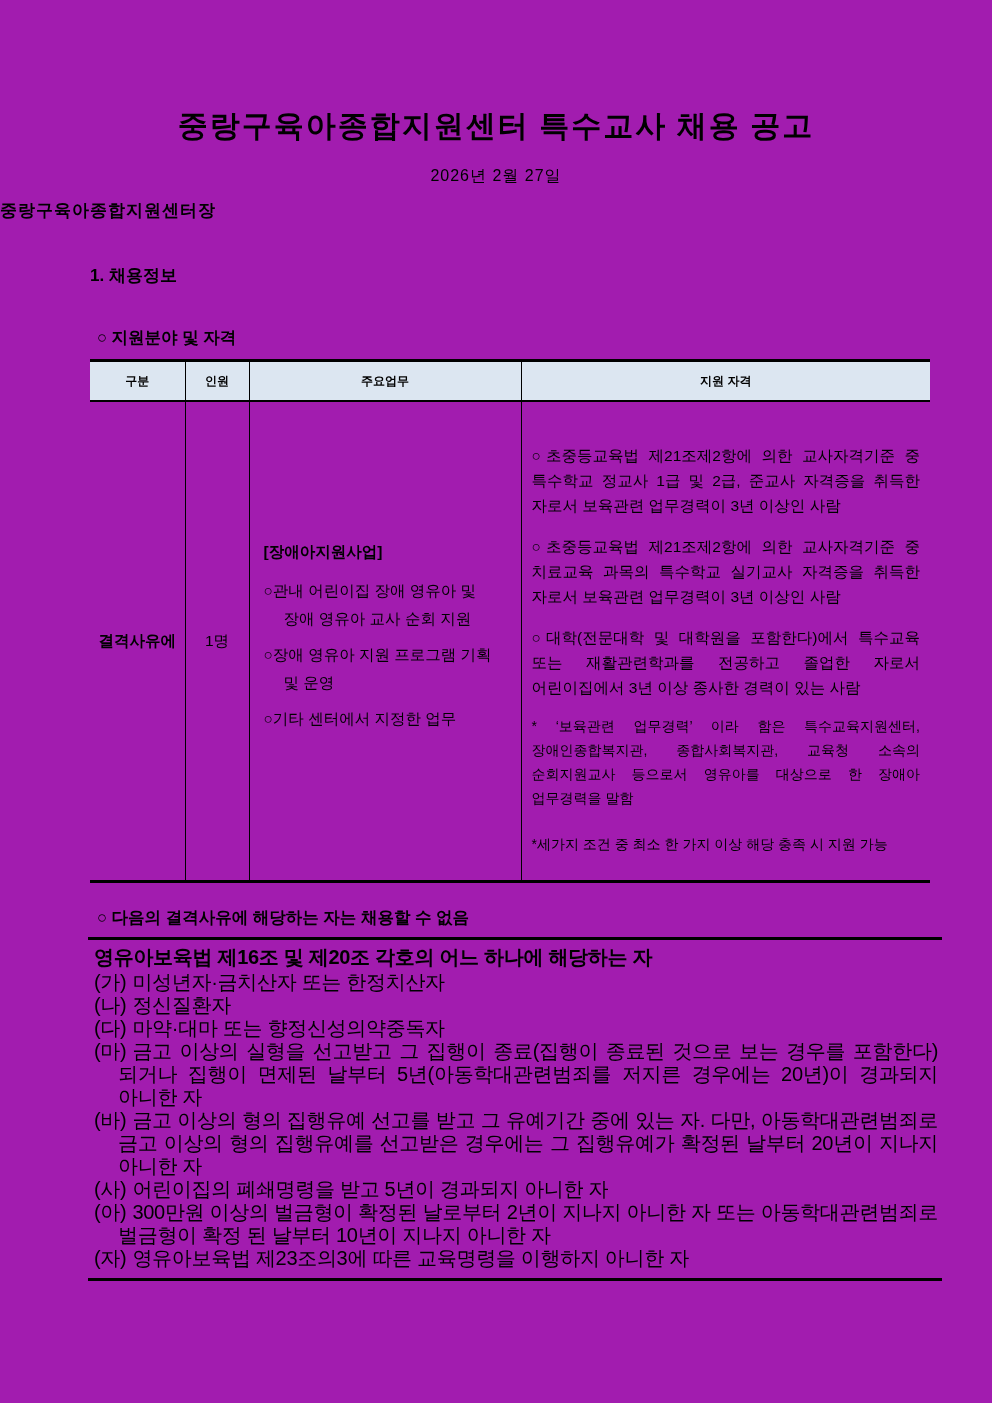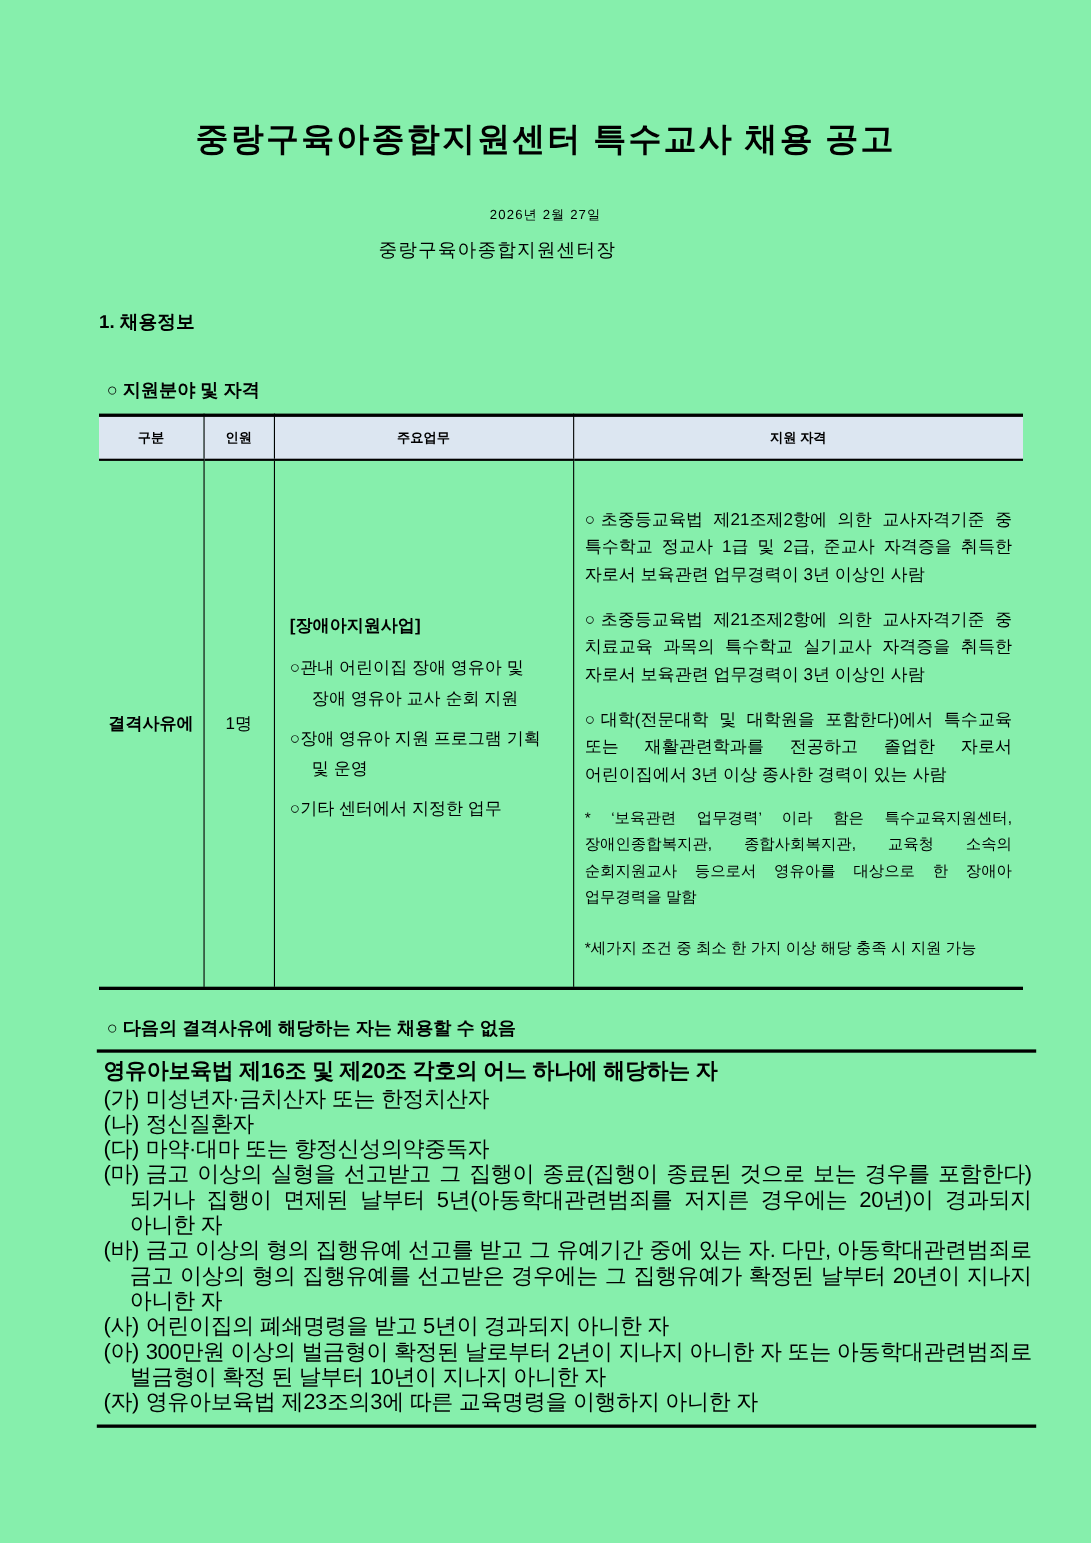--- a/index.html
+++ b/index.html
@@ -1,20 +1,20 @@
 <!DOCTYPE html>
 <html><head>
 <meta charset="utf-8">
 <style>
   html,body{margin:0;padding:0;background:#888;}
   .page{
     position:relative;
     width:992px;height:1403px;
     margin:0 auto;
-    background:#86efac;
+    background:#a21caf;
     color:#000;
     font-family:"Liberation Sans","DejaVu Sans",sans-serif;
     overflow:hidden;
   }
   .doc-title{
     margin:106px 0 0 0;
     text-align:center;
     font-family:"Liberation Serif","DejaVu Serif",serif;
     font-weight:bold;
     font-size:30px;
@@ -23,29 +23,29 @@
   .intro{
     margin:50px 85px 0 85px;
     font-size:17px;
     line-height:32px;
     text-align:justify;
     text-indent:24px;
     word-break:keep-all;
     letter-spacing:-0.2px;
   }
   .date-line{
-    margin-top:40px;
-    text-align:center;
-    font-size:12px;
+    margin-top:19px;
+    text-align:center;
+    font-size:16px;
     letter-spacing:1px;
   }
   .signature-line{
     margin:12px 88px 0 0;
-    text-align:center;
-    font-weight:normal;
+    text-align:left;
+    font-weight:bold;
     font-size:17px;
     letter-spacing:1px;
   }
   .sec-heading{
     margin:42px 0 0 90px;
     font-size:17px;
     font-weight:bold;
   }
   .sub-heading{
     margin:40px 0 0 97px;

